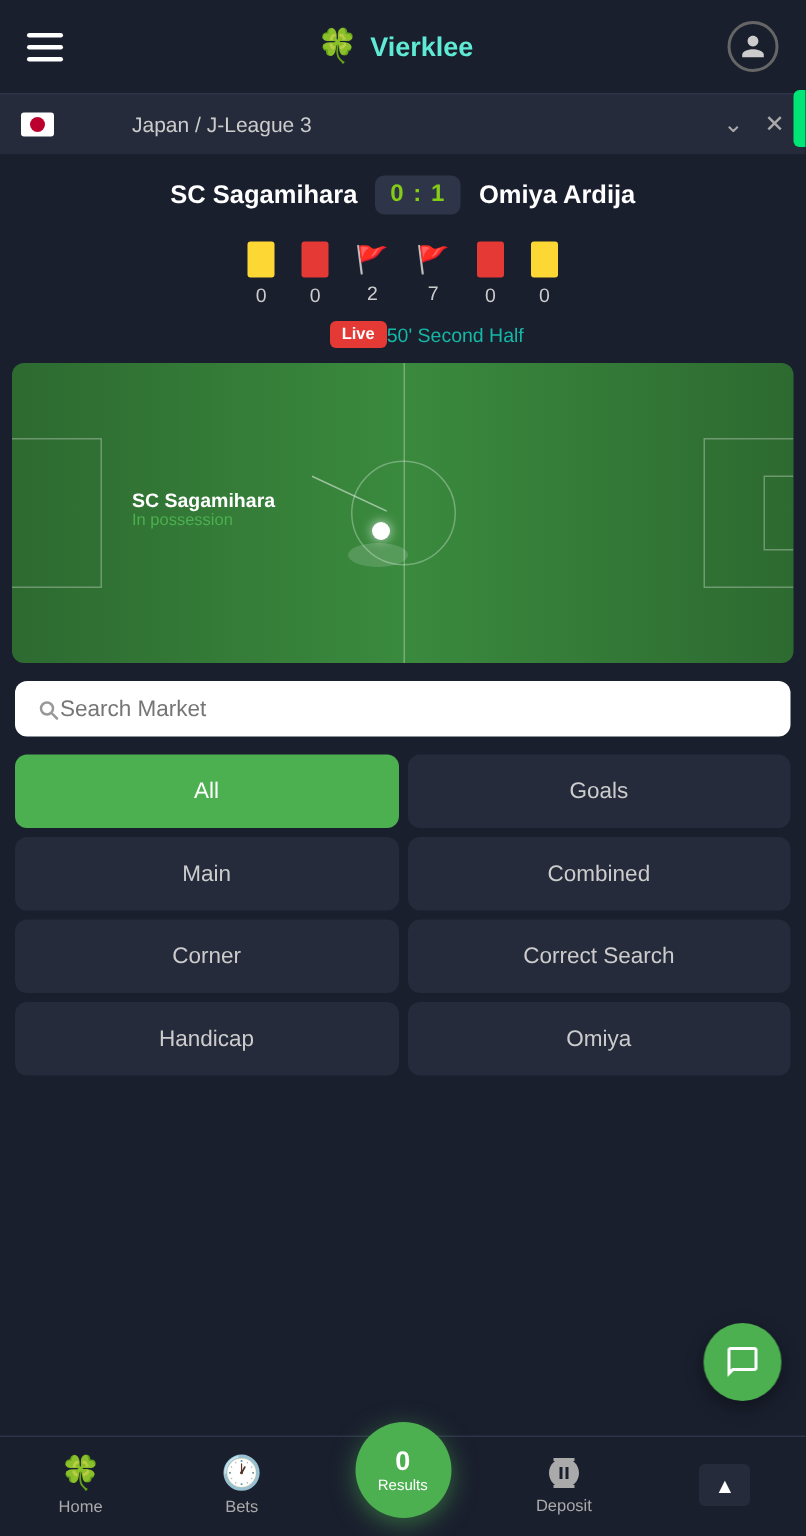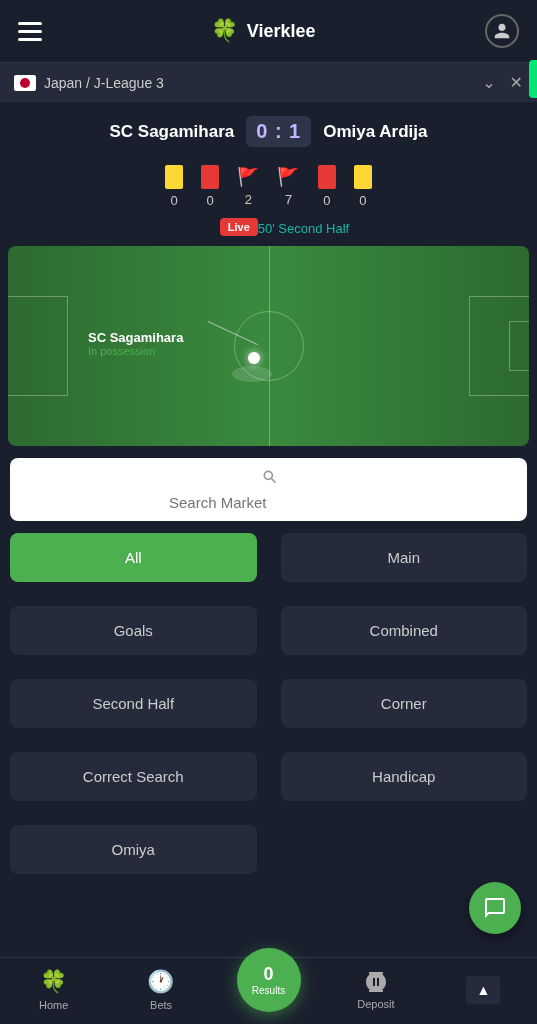--- a/index.html
+++ b/index.html
@@ -38,21 +38,21 @@
       display: flex;
       align-items: center;
       gap: 8px;
     }
     .logo-icon {
       font-size: 22px;
     }
     .logo-text {
       font-size: 18px;
       font-weight: 600;
-      color: #ffffff;
+      color: #5eead4;
     }
     .user-icon-wrap {
       width: 34px;
       height: 34px;
       border-radius: 50%;
       border: 2px solid #666;
       display: flex;
       align-items: center;
       justify-content: center;
       cursor: pointer;
@@ -85,20 +85,21 @@
     }
     .flag-japan-circle {
       width: 10px;
       height: 10px;
       border-radius: 50%;
       background: #bc002d;
     }
     .league-name {
       font-size: 14px;
       color: #ccc;
+      margin-left: 44px;
     }
     .match-bar-right {
       display: flex;
       align-items: center;
       gap: 14px;
     }
     .chevron-up, .close-x {
       font-size: 16px;
       cursor: pointer;
       color: #aaa;
@@ -126,23 +127,23 @@
       align-items: center;
       justify-content: center;
       gap: 12px;
       font-size: 17px;
       font-weight: 600;
     }
     .score-box {
       background: #2e3548;
       border-radius: 6px;
       padding: 4px 10px;
-      font-size: 20px;
+      font-size: 16px;
       font-weight: 700;
-      color: #c4b5fd;
+      color: #84cc16;
       letter-spacing: 1px;
     }
 
     
     .stats-row {
       display: flex;
       align-items: center;
       justify-content: center;
       gap: 18px;
       padding: 10px 16px 4px;
@@ -169,21 +170,21 @@
       font-size: 18px;
     }
     .stat-num {
       font-size: 13px;
       color: #ccc;
     }
 
     
     .live-row {
       display: flex;
-      align-items: flex-end;
+      align-items: center;
       justify-content: center;
       gap: 0;
       padding: 6px 0 10px;
       margin-left: 32px;
     }
     .live-badge {
       background: #e53935;
       color: #fff;
       font-size: 11px;
       font-weight: 700;
@@ -312,38 +313,36 @@
     
     .search-container {
       padding: 12px 10px 8px;
     }
     .search-bar {
       display: flex;
       align-items: center;
       background: #fff;
       border-radius: 8px;
       padding: 10px 14px;
-      gap: 10px;
-      flex-direction: column;
     }
     .search-bar input {
       border: none;
       outline: none;
       font-size: 15px;
       color: #333;
       background: transparent;
       flex: 1;
     }
 
     
     .market-grid {
       padding: 4px 10px 10px;
       display: grid;
       grid-template-columns: 1fr 1fr;
-      gap: 24px;
+      gap: 6px;
     }
     .market-btn {
       padding: 16px 12px;
       border-radius: 8px;
       border: none;
       font-size: 15px;
       font-weight: 500;
       cursor: pointer;
       text-align: center;
     }
@@ -535,24 +534,23 @@
   <div class="search-bar">
     <svg width="16" height="16" viewBox="0 0 24 24" fill="#999">
       <path d="M21 21l-4.35-4.35M17 11A6 6 0 1 1 5 11a6 6 0 0 1 12 0z" stroke="#999" stroke-width="2.5" fill="none" stroke-linecap="round"></path>
     </svg>
     <input type="text" placeholder="Search Market" style="">
   </div>
 </div>
 
 <div class="market-grid">
   <button class="market-btn active">All</button>
+  <button class="market-btn inactive">Goals</button>
   <button class="market-btn inactive">Main</button>
-  <button class="market-btn inactive">Goals</button>
   <button class="market-btn inactive">Combined</button>
-  <button class="market-btn inactive">Second Half</button>
   <button class="market-btn inactive">Corner</button>
   <button class="market-btn inactive">Correct Search</button>
   <button class="market-btn inactive">Handicap</button>
   <button class="market-btn inactive">Omiya</button>
 </div>
 
 <div class="chat-fab">
   <svg width="24" height="24" viewBox="0 0 24 24" fill="#fff">
     <path d="M20 2H4c-1.1 0-2 .9-2 2v18l4-4h14c1.1 0 2-.9 2-2V4c0-1.1-.9-2-2-2zm0 14H5.17L4 17.17V4h16v12z"></path>
   </svg>

